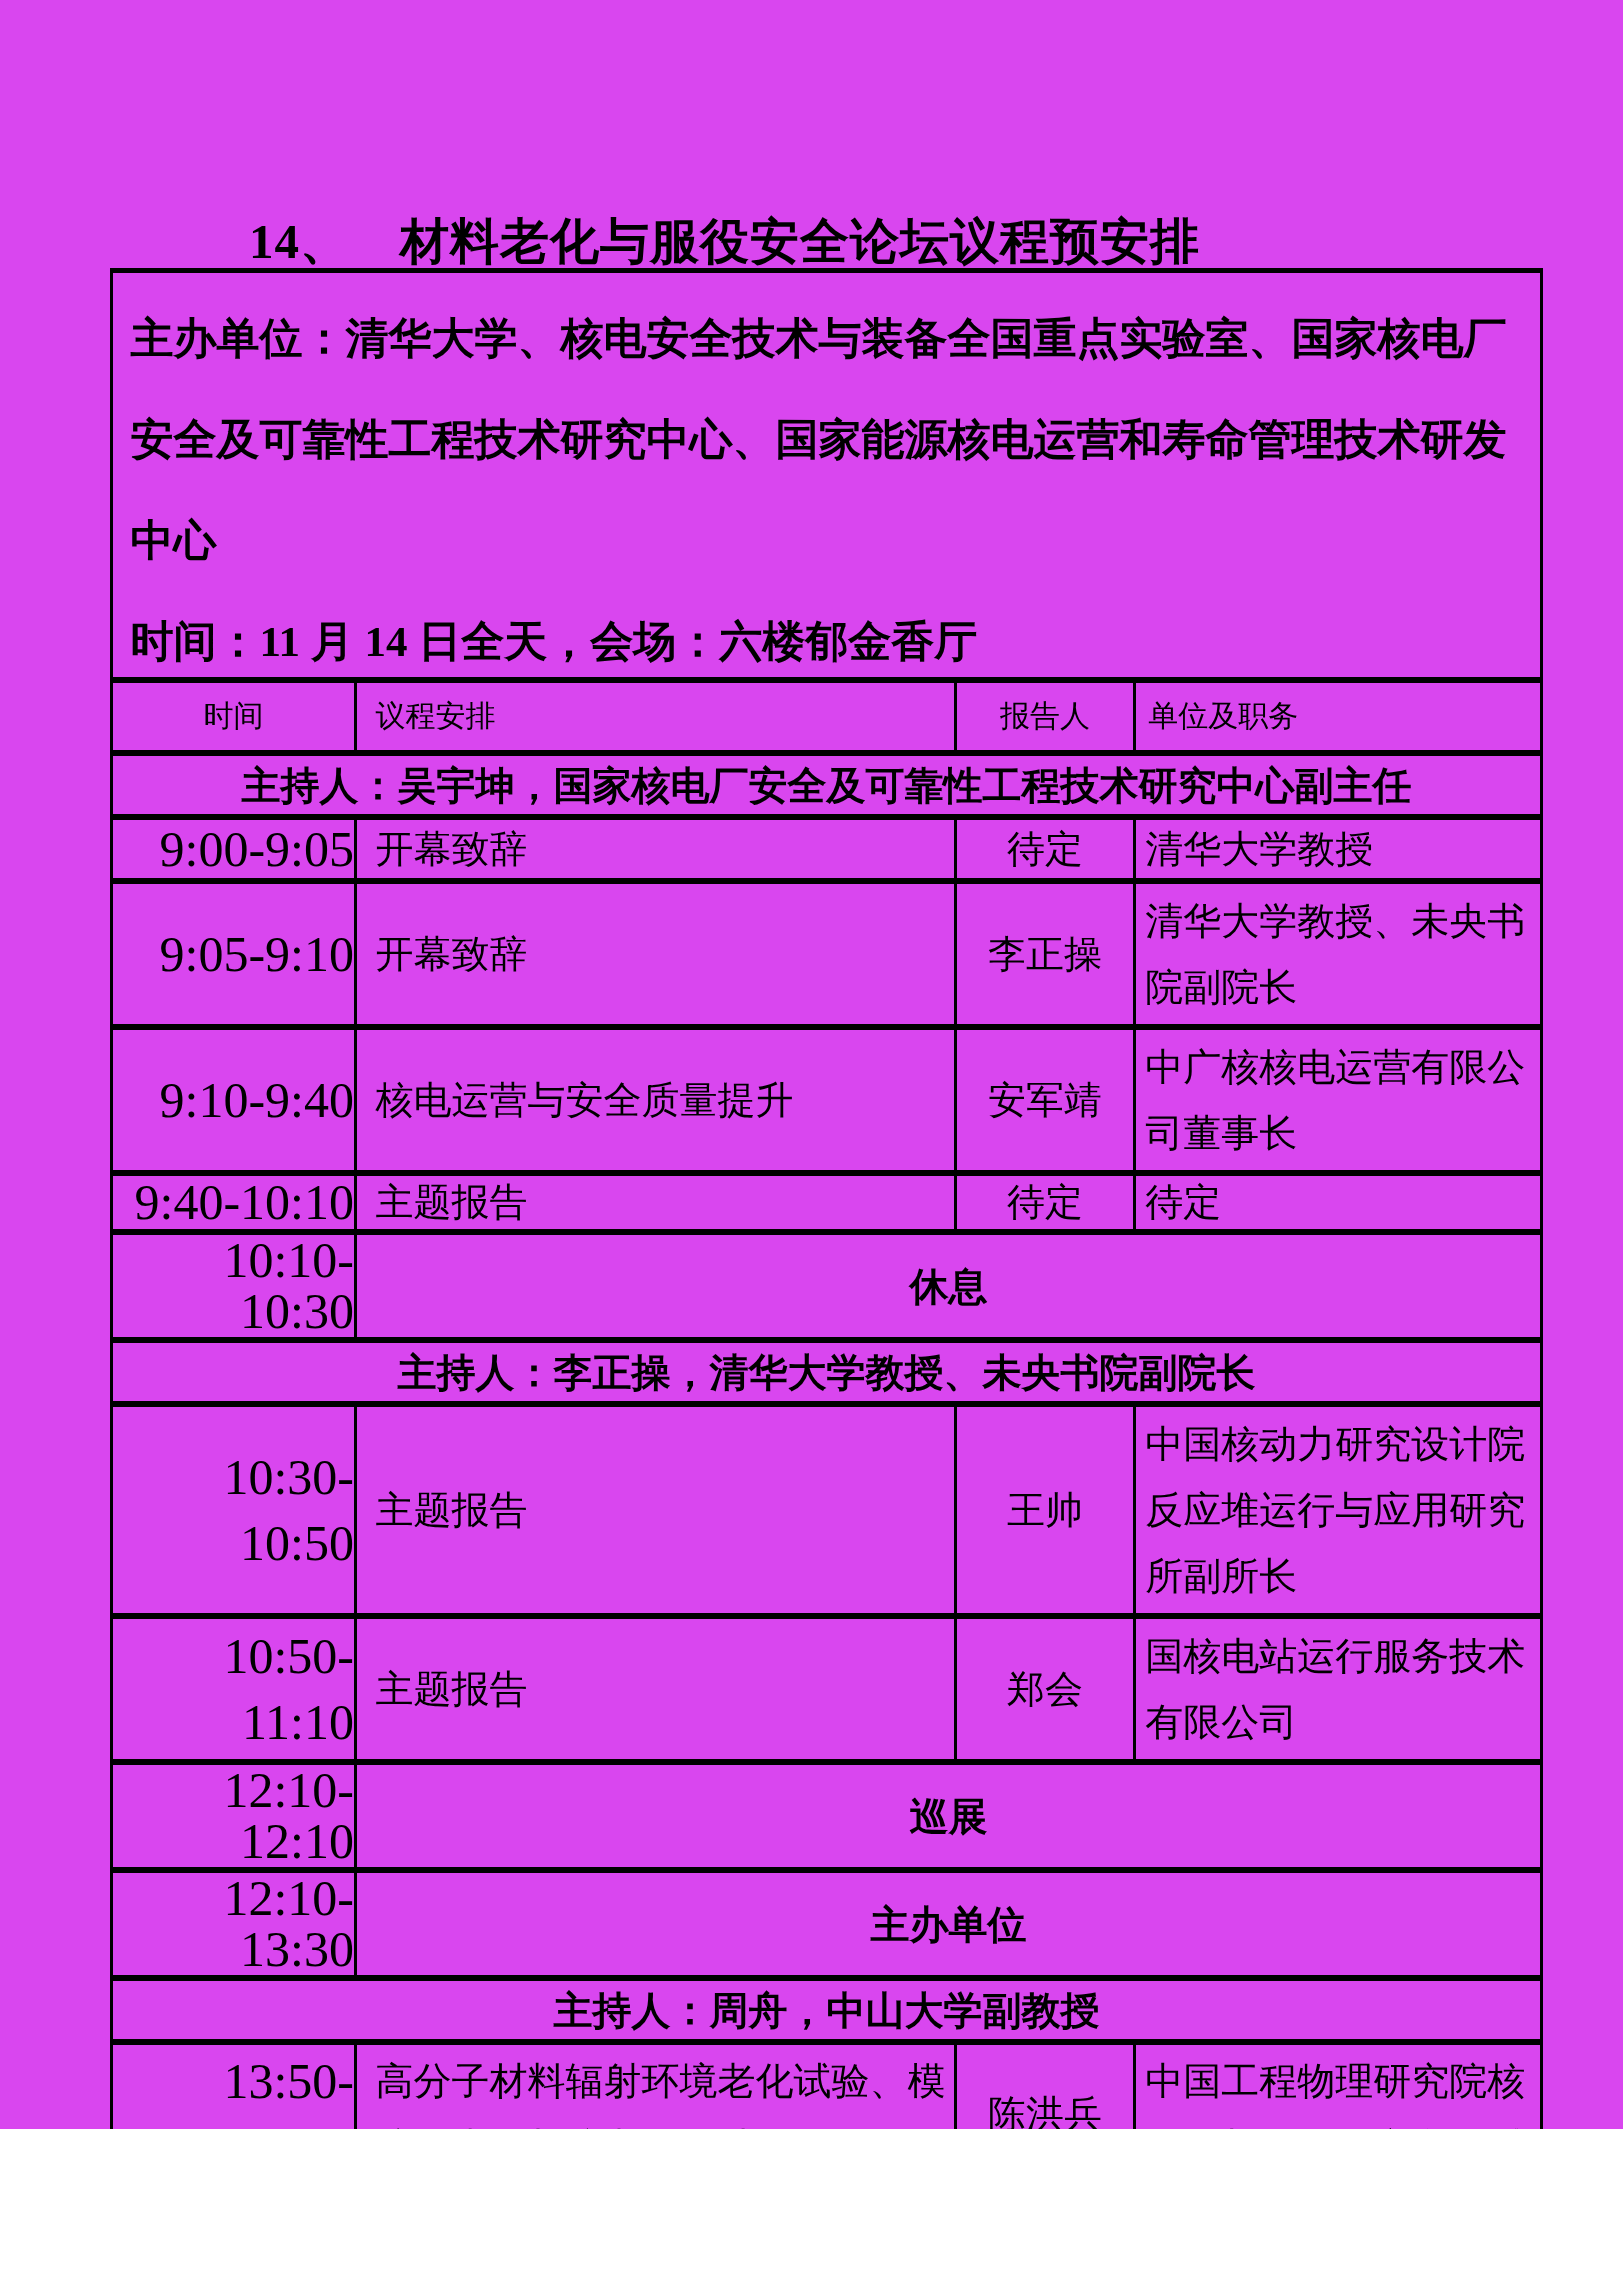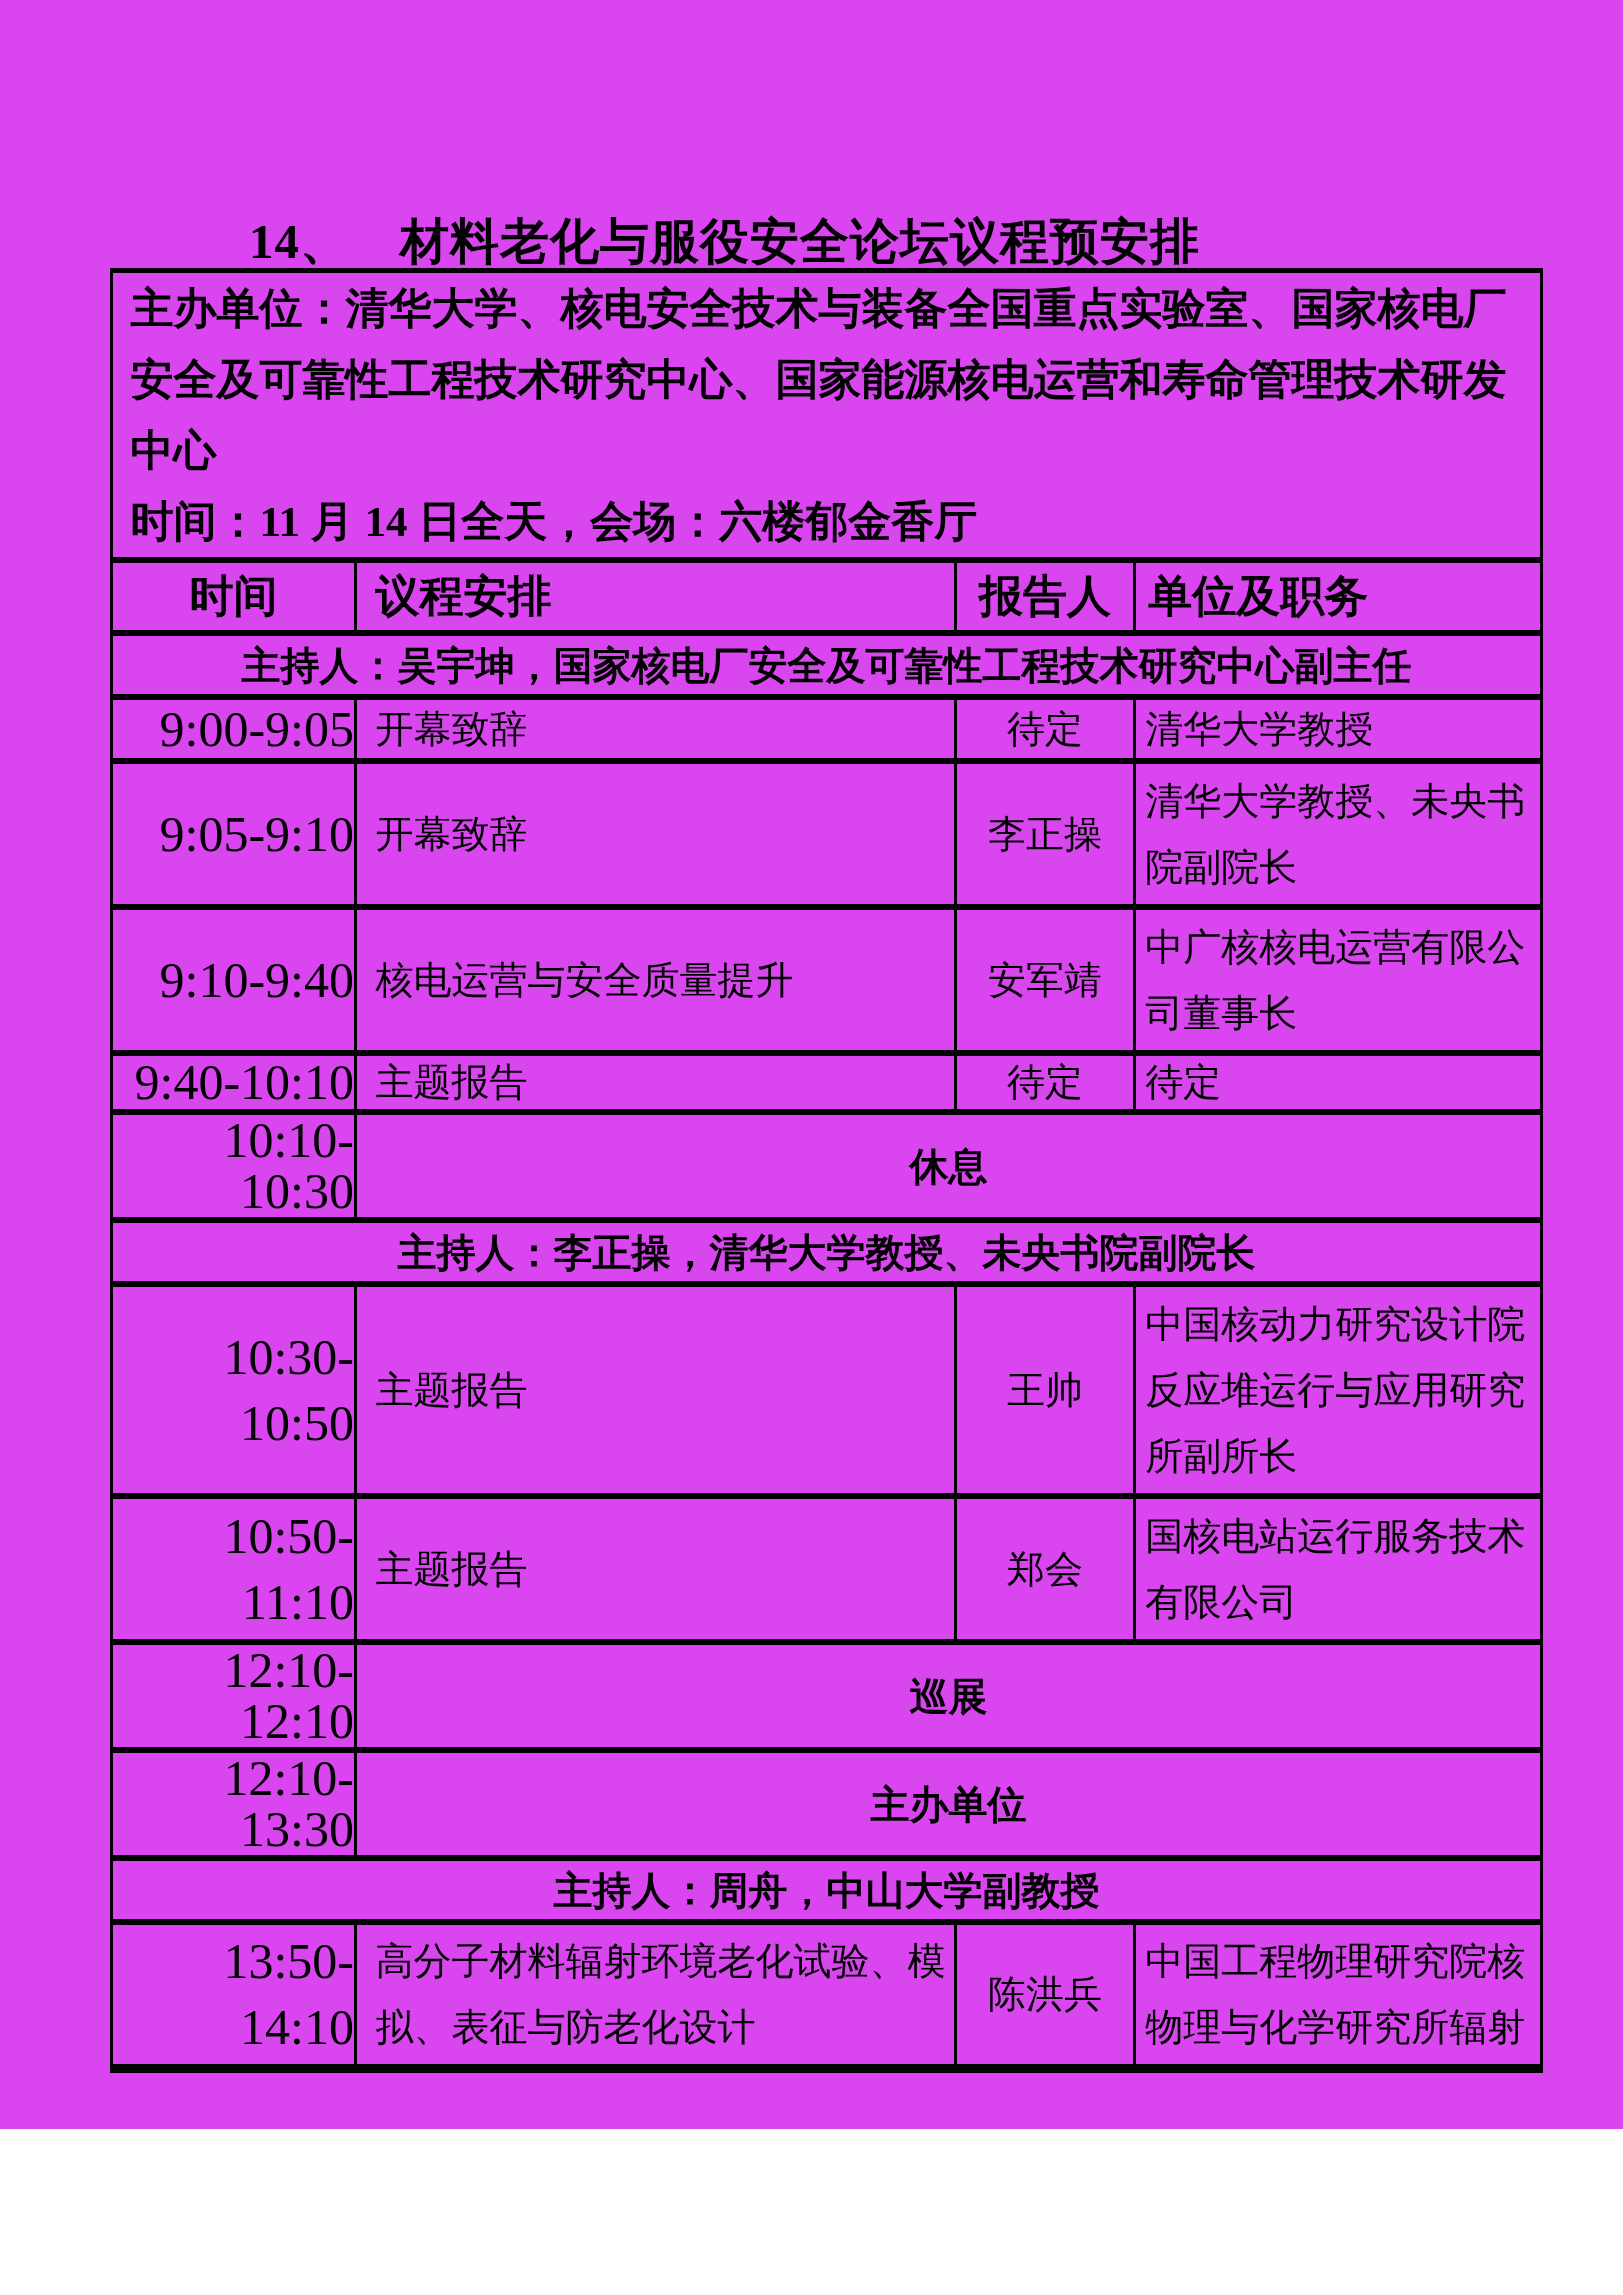--- a/index.html
+++ b/index.html
@@ -40,23 +40,24 @@
   tr.top-row td{border-top-width:5.1px;}
   tr.last-row td{border-bottom-width:9.2px;}
 
   
   .info-cell{padding-left:17.4px !important;padding-right:4.1px !important;}
   .info-line{
     font-size:43px;
     font-weight:bold;
     line-height:71px;
     white-space:nowrap;
-  }
-  
-  tr.header-row td{font-weight:bold;font-size:44px;}
+    margin-top:30px;
+  }
+  
+  tr.header-row td{font-weight:normal;font-size:30px;}
   .h-time{text-align:center;}
   .h-agenda{padding-left:18.4px !important;}
   .h-speaker{text-align:center;}
   .h-affil{padding-left:12.3px !important;margin-left:40px;}
 
   
   .cell-time{text-align:right;font-size:50px;line-height:66px;}
   .cell-agenda{padding-left:18.4px !important;padding-right:8.2px !important;font-size:38px;line-height:66px;}
   .cell-speaker{text-align:center;font-size:38px;line-height:66px;}
   .cell-affil{padding-left:9.2px !important;padding-right:3.1px !important;font-size:38px;line-height:66px;}

